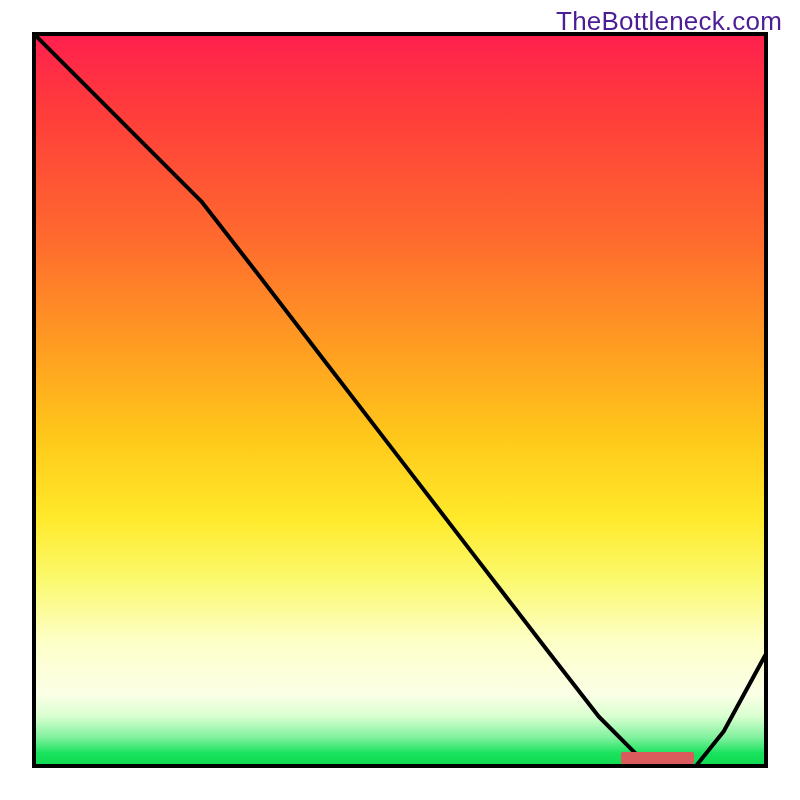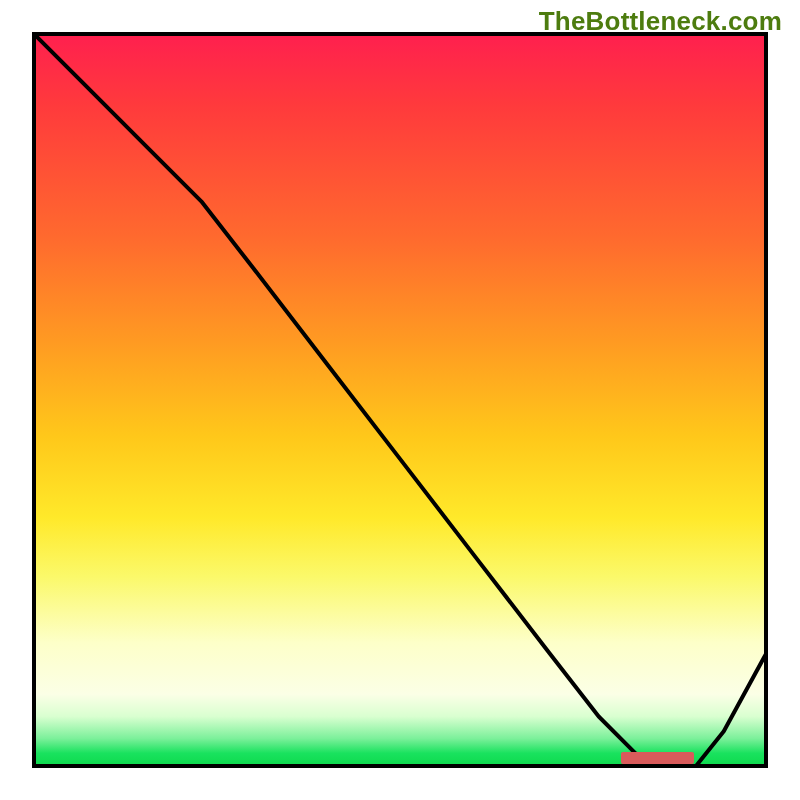--- a/index.html
+++ b/index.html
@@ -15,22 +15,22 @@
     position: relative;
     width: 800px;
     height: 800px;
     background: #ffffff;
   }
   .watermark {
     position: absolute;
     top: 6px;
     right: 18px;
     font-size: 26px;
-    color: #4d7c0f;
-    font-weight: 700;
+    color: #4c1d95;
+    font-weight: 400;
     letter-spacing: 0.2px;
     text-align: right;
   }
   .plot-frame {
     position: absolute;
     left: 32px;
     top: 32px;
     width: 736px;
     height: 736px;
     box-sizing: border-box;

